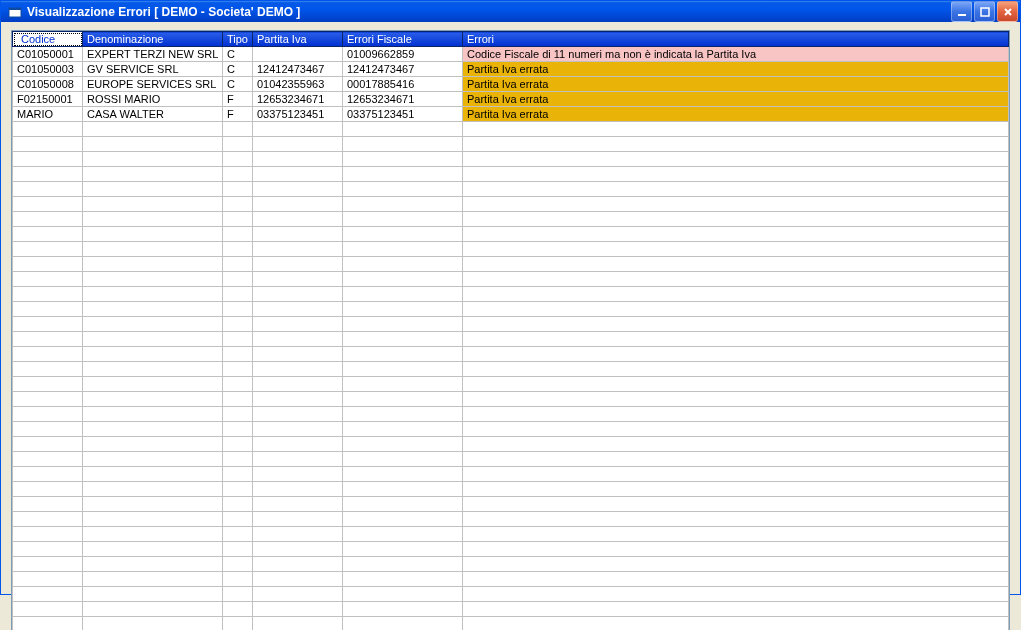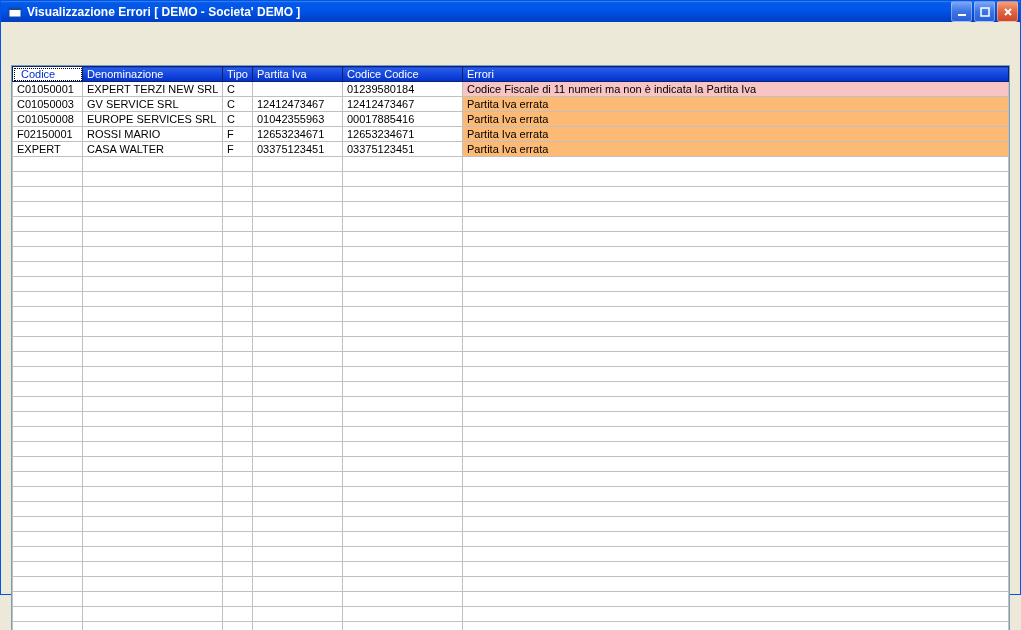--- a/index.html
+++ b/index.html
@@ -8,21 +8,21 @@
     font-family: Tahoma, Arial, sans-serif;
     font-size: 11px;
     background: #ece9d8;
     width: 1021px; height: 630px;
     overflow: hidden;
   }
   .window {
     width: 1021px; height: 595px;
     background: #ece9d8;
     border: 1px solid #0055ea;
-    display: flex; flex-direction: column; gap: 35px;
+    display: flex; flex-direction: column;
   }
   
   .titlebar {
     height: 28px;
     background: linear-gradient(to bottom, #3f8cf3 0%, #0659e6 8%, #0055ea 40%, #0042cb 88%, #003ec2 100%);
     display: flex; align-items: center;
     color: #fff;
     padding: 0 2px 0 6px;
     font-weight: bold;
     font-size: 12px;
@@ -91,21 +91,21 @@
   }
   table.grid td {
     border: 1px solid #c0c0c0;
     padding: 0 4px;
     height: 15px;
     white-space: nowrap;
     overflow: hidden;
     vertical-align: middle;
   }
   tr.row-pink td.err { background: #f8c4c4; }
-  tr.row-cyan td.err { background: #fdba74; }
+  tr.row-cyan td.err { background: #eab308; }
 
   
   .c1 { width: 70px; }
   .c2 { width: 140px; }
   .c3 { width: 30px; }
   .c4 { width: 90px; }
   .c5 { width: 120px; }
   .c6 { width: auto; }
 </style>
 </head>
@@ -150,31 +150,31 @@
             <col class="c4">
             <col class="c5">
             <col class="c6">
         </colgroup>
         <thead>
           <tr>
             <th class="selected">Codice</th>
             <th>Denominazione</th>
             <th>Tipo</th>
             <th>Partita Iva</th>
-            <th>Codice Codice</th>
+            <th>Errori Fiscale</th>
             <th>Errori</th>
           </tr>
         </thead>
         <tbody id="grid-body">
             <tr class="row-pink">
               <td class="">C01050001</td>
               <td class="">EXPERT TERZI NEW SRL</td>
               <td class="">C</td>
               <td class=""></td>
-              <td class="">01239580184</td>
+              <td class="">01009662859</td>
               <td class="err">Codice Fiscale di 11 numeri ma non è indicata la Partita Iva</td>
             </tr>
             <tr class="row-cyan">
               <td class="">C01050003</td>
               <td class="">GV SERVICE SRL</td>
               <td class="">C</td>
               <td class="">12412473467</td>
               <td class="">12412473467</td>
               <td class="err">Partita Iva errata</td>
             </tr>
@@ -188,21 +188,21 @@
             </tr>
             <tr class="row-cyan">
               <td class="">F02150001</td>
               <td class="">ROSSI MARIO</td>
               <td class="">F</td>
               <td class="">12653234671</td>
               <td class="">12653234671</td>
               <td class="err">Partita Iva errata</td>
             </tr>
             <tr class="row-cyan">
-              <td class="">EXPERT</td>
+              <td class="">MARIO</td>
               <td class="">CASA WALTER</td>
               <td class="">F</td>
               <td class="">03375123451</td>
               <td class="">03375123451</td>
               <td class="err">Partita Iva errata</td>
             </tr>
             <tr>
               <td>&nbsp;</td>
               <td>&nbsp;</td>
               <td>&nbsp;</td>

